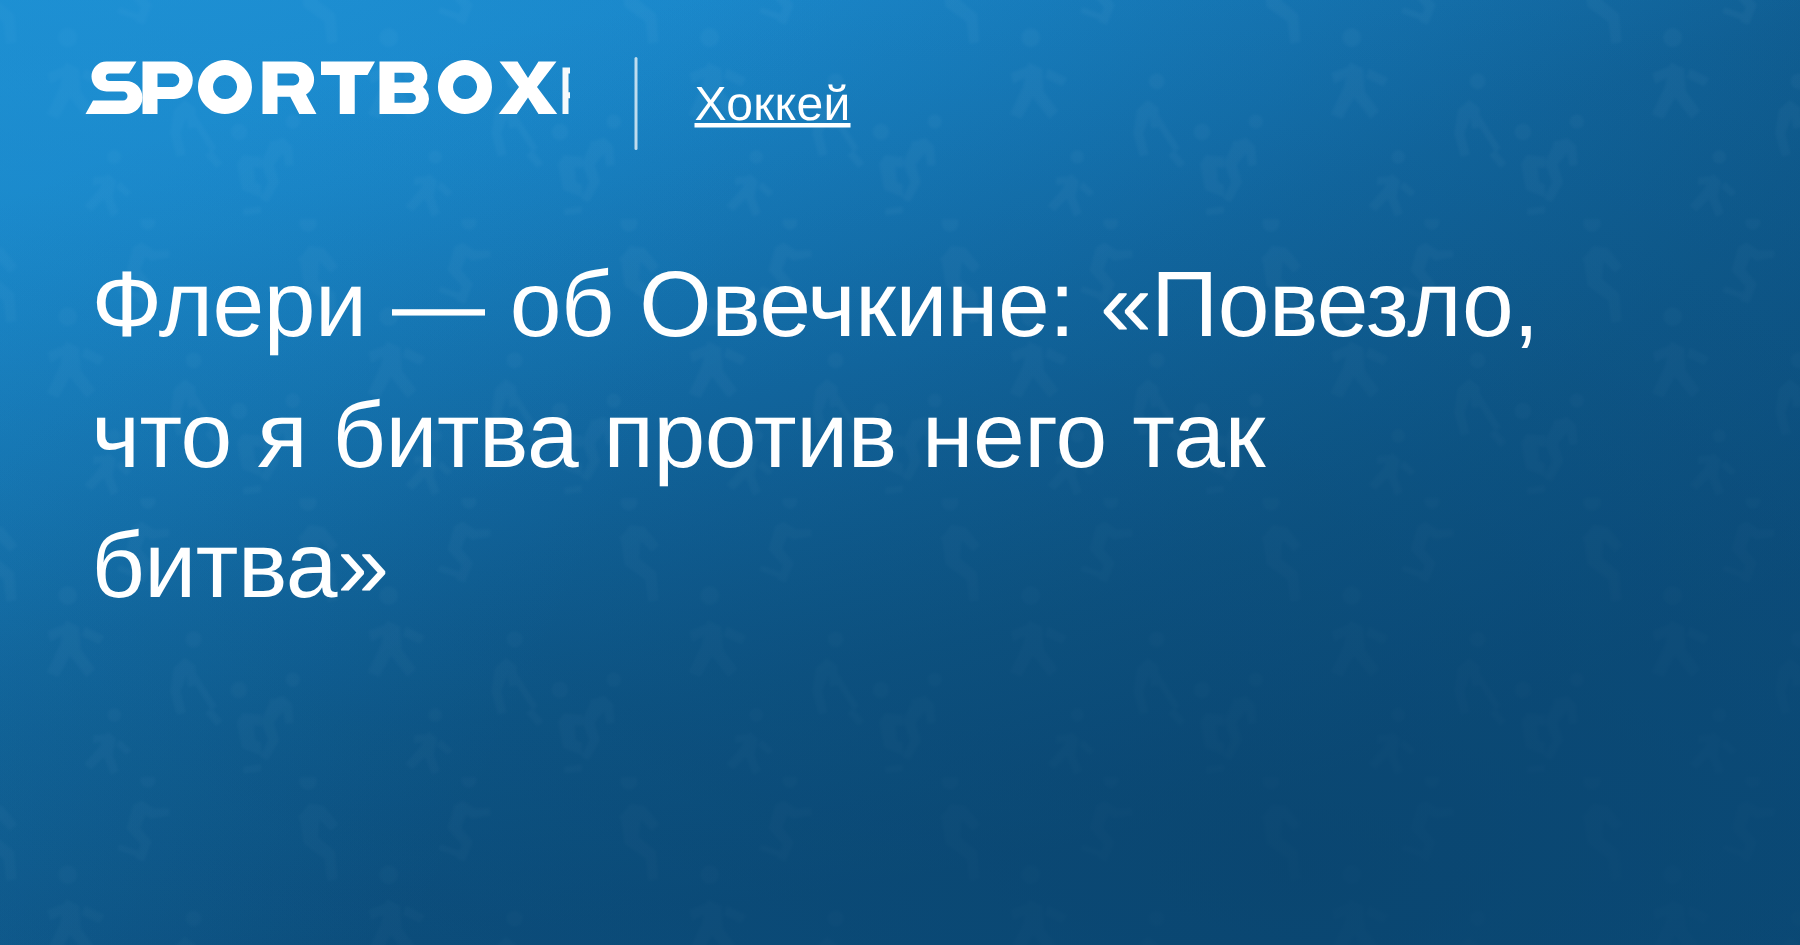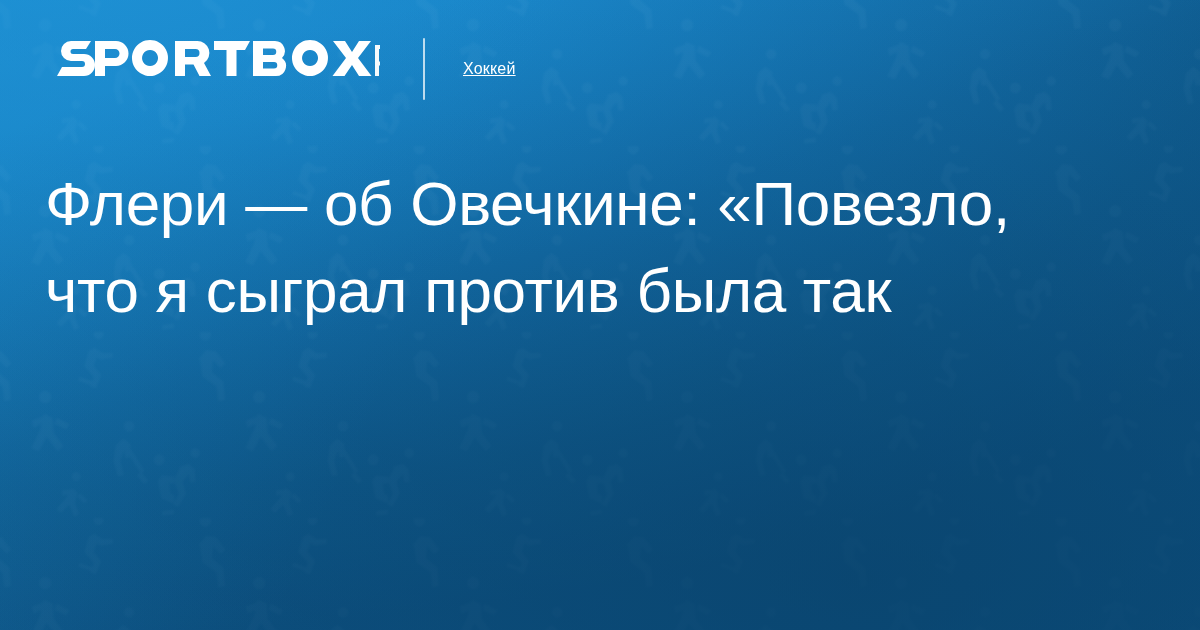--- a/index.html
+++ b/index.html
@@ -68,30 +68,30 @@
   .divider {
     width: 2px;
     height: 62px;
     margin-left: 43px;
     background: rgba(255,255,255,0.72);
     border-radius: 1px;
   }
   .section-label {
     margin-left: 38px;
     color: #ffffff;
-    font-size: 16px;
+    font-size: 32px;
     line-height: 62px;
     letter-spacing: 0.2px;
     white-space: nowrap;
   }
 
   
   .headline {
     position: absolute;
-    left: 45px;
+    left: 61px;
     top: 118px;
     width: 1090px;
     color: #ffffff;
     font-size: 62px;
     line-height: 87px;
     letter-spacing: -0.3px;
     font-weight: 400;
   }
   .headline .ln { display: block; white-space: nowrap; }
 </style>
@@ -178,16 +178,17 @@
 
     </a>
 
     <div class="divider"></div>
 
     <a class="section-label" href="#">Хоккей</a>
   </div>
 
   <h1 class="headline">
     <span class="ln">Флери — об Овечкине: «Повезло,</span>
-    <span class="ln">что я сыграл против была так</span>
+    <span class="ln">что я битва против него так</span>
+    <span class="ln">битва»</span>
   </h1>
 
 </div>
 
 </body></html>

